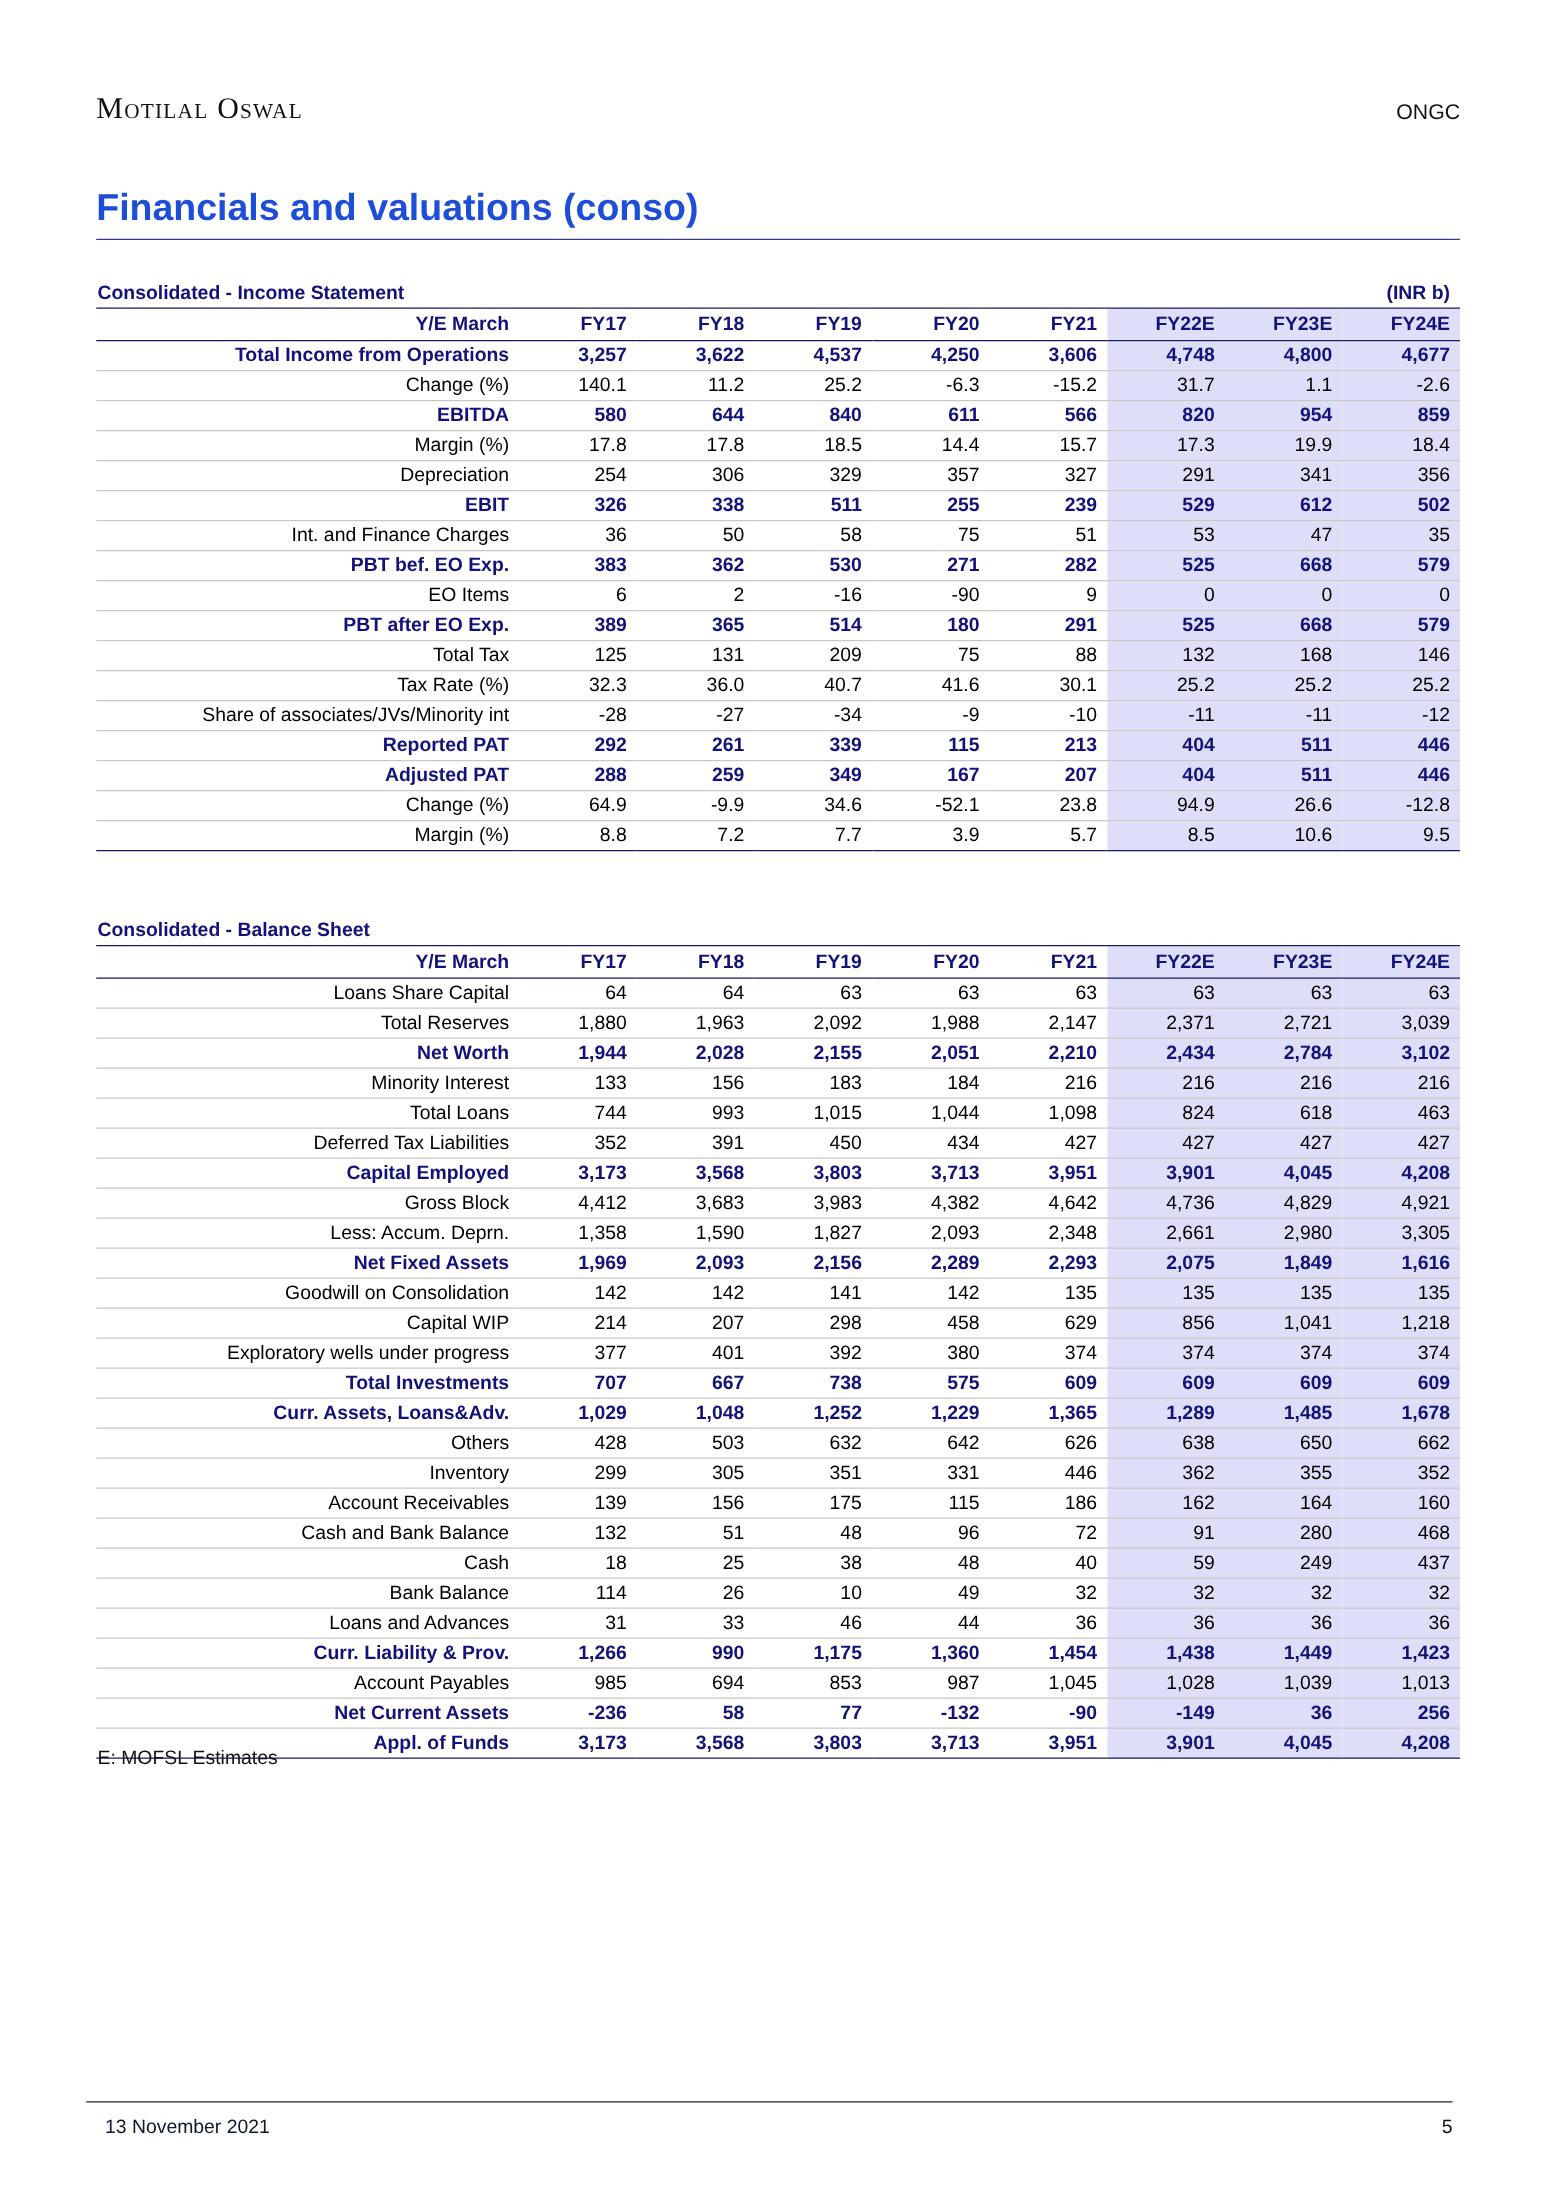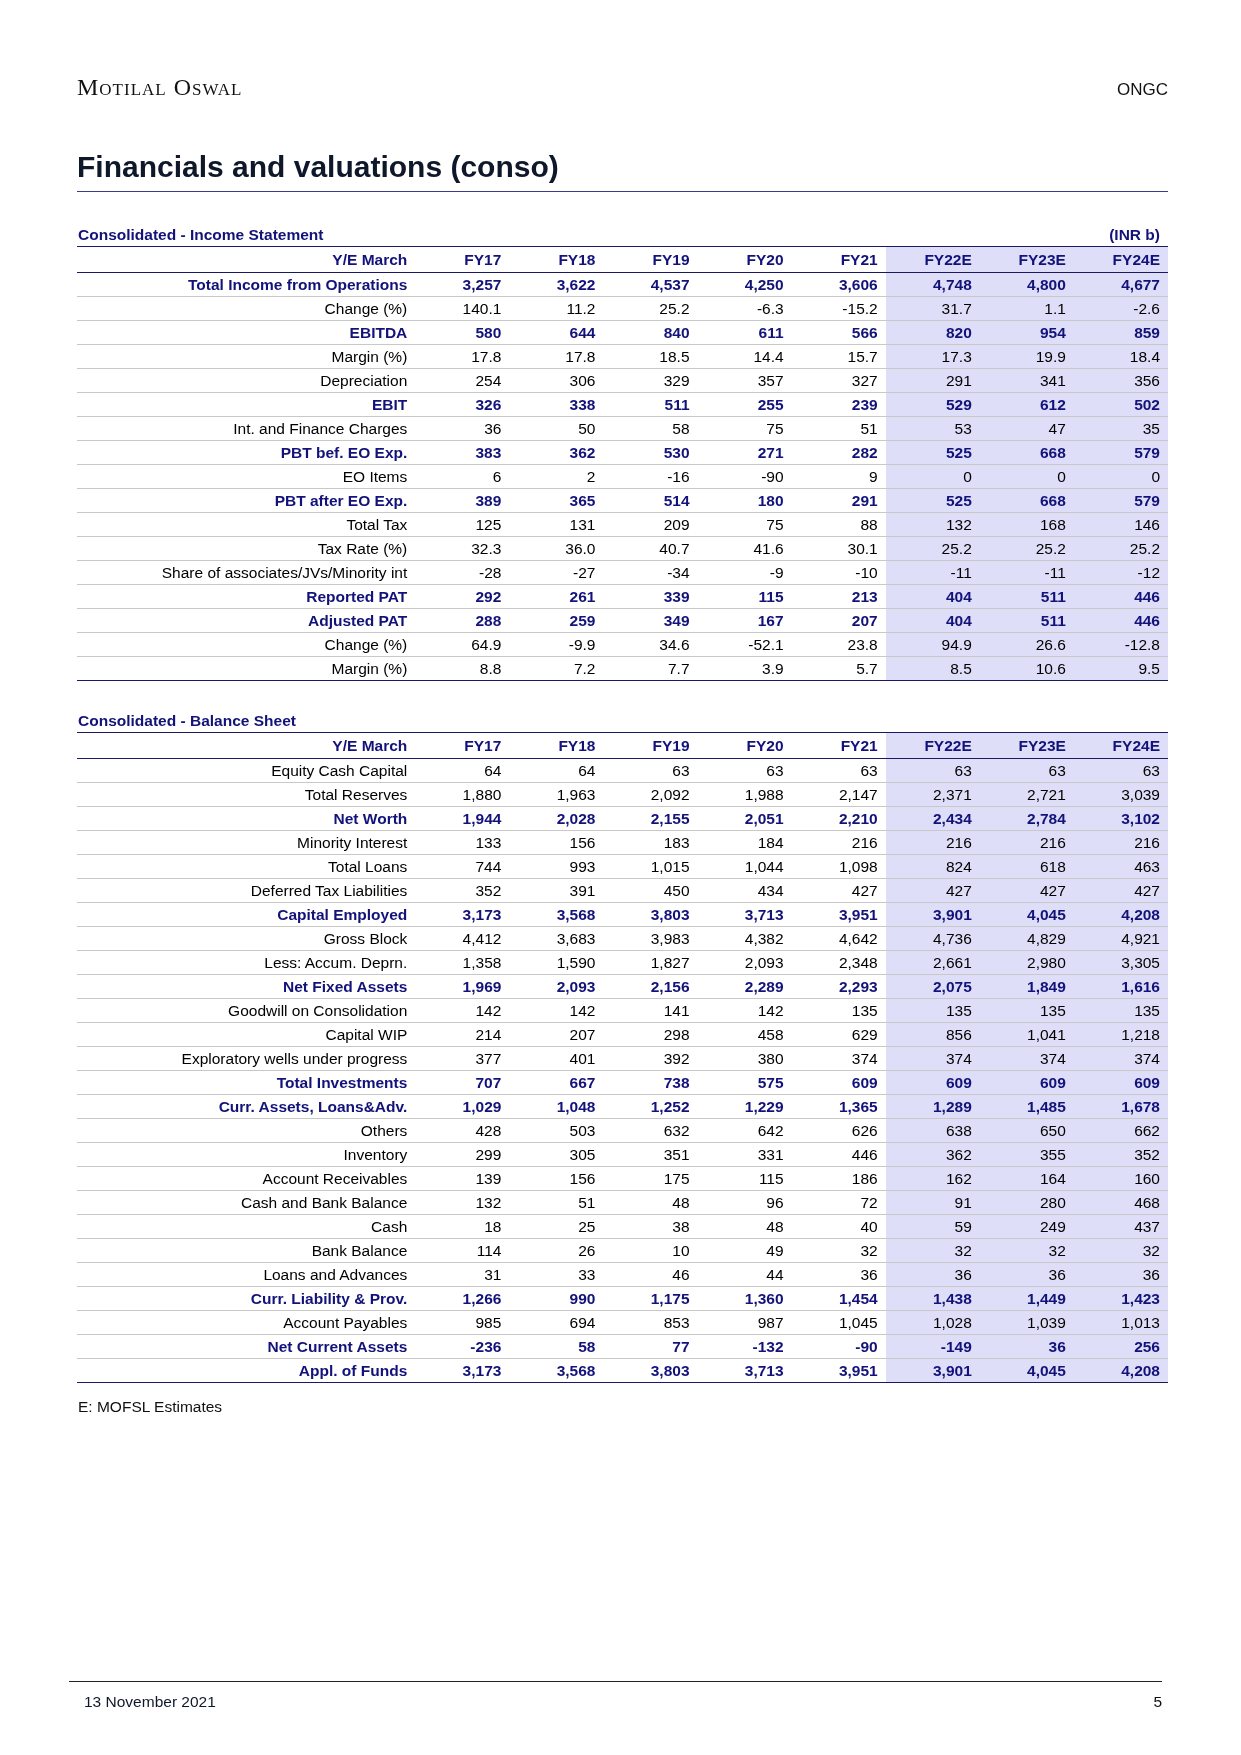--- a/index.html
+++ b/index.html
@@ -1,21 +1,21 @@
 <!DOCTYPE html>
 <html><head>
 <meta charset="utf-8">
 <style>
   html, body { margin:0; padding:0; background:#ffffff; }
   body { width:1241px; height:1755px; position:relative; overflow:hidden;
          font-family:"Liberation Sans", "DejaVu Sans", sans-serif; color:#000; }
   .logo { position:absolute; left:77px; top:74px; font-family:"Liberation Serif", "DejaVu Serif", serif;
           font-size:24px; letter-spacing:1px; color:#111; font-variant:small-caps; }
   .company { position:absolute; right:73px; top:80px; font-size:17px; color:#111; }
-  .page-title { position:absolute; left:77px; top:150px; font-size:30px; font-weight:bold; color:#0f172a; }
+  .page-title { position:absolute; left:77px; top:150px; font-size:30px; font-weight:bold; color:#1d4ed8; }
   .title-rule { position:absolute; left:77px; width:1091px; top:191px; height:0; border-top:1.5px solid #3a3a8c; }
   .sect { position:absolute; left:77px; width:1091px; }
   .sect-head { height:24px; position:relative; border-bottom:1.5px solid #1a1a60; }
   .sect-title { position:absolute; left:1px; bottom:2px; font-size:15.5px; font-weight:bold; color:#12127a; }
   .sect-unit { position:absolute; right:8px; bottom:2px; font-size:15.5px; font-weight:bold; color:#12127a; }
   table { border-collapse:collapse; width:1091px; table-layout:fixed; }
   col.lbl { width:338px; }
   col.num { width:94px; }
   td, th { height:23px; padding:0 8px 0 0; font-size:15.5px; text-align:right; white-space:nowrap;
            border-bottom:1px solid #c8c8c8; line-height:23px; }
@@ -253,21 +253,21 @@
           <td>3.9</td>
           <td>5.7</td>
           <td class="est">8.5</td>
           <td class="est">10.6</td>
           <td class="est">9.5</td>
         </tr>
       </tbody>
   </table>
 </div>
 
-<div class="sect" style="top:708px;">
+<div class="sect" style="top:732px;">
   <div class="sect-head">
     <span class="sect-title">Consolidated - Balance Sheet</span>
   </div>
   <table>
     <colgroup>
         <col class="lbl">
         <col class="num">
         <col class="num">
         <col class="num">
         <col class="num">
@@ -284,21 +284,21 @@
           <th>FY19</th>
           <th>FY20</th>
           <th>FY21</th>
           <th class="est">FY22E</th>
           <th class="est">FY23E</th>
           <th class="est">FY24E</th>
         </tr>
       </thead>
     <tbody id="bs-body">
         <tr>
-          <td class="l">Equity Cash Capital</td>
+          <td class="l">Loans Share Capital</td>
           <td>64</td>
           <td>64</td>
           <td>63</td>
           <td>63</td>
           <td>63</td>
           <td class="est">63</td>
           <td class="est">63</td>
           <td class="est">63</td>
         </tr>
         <tr>

